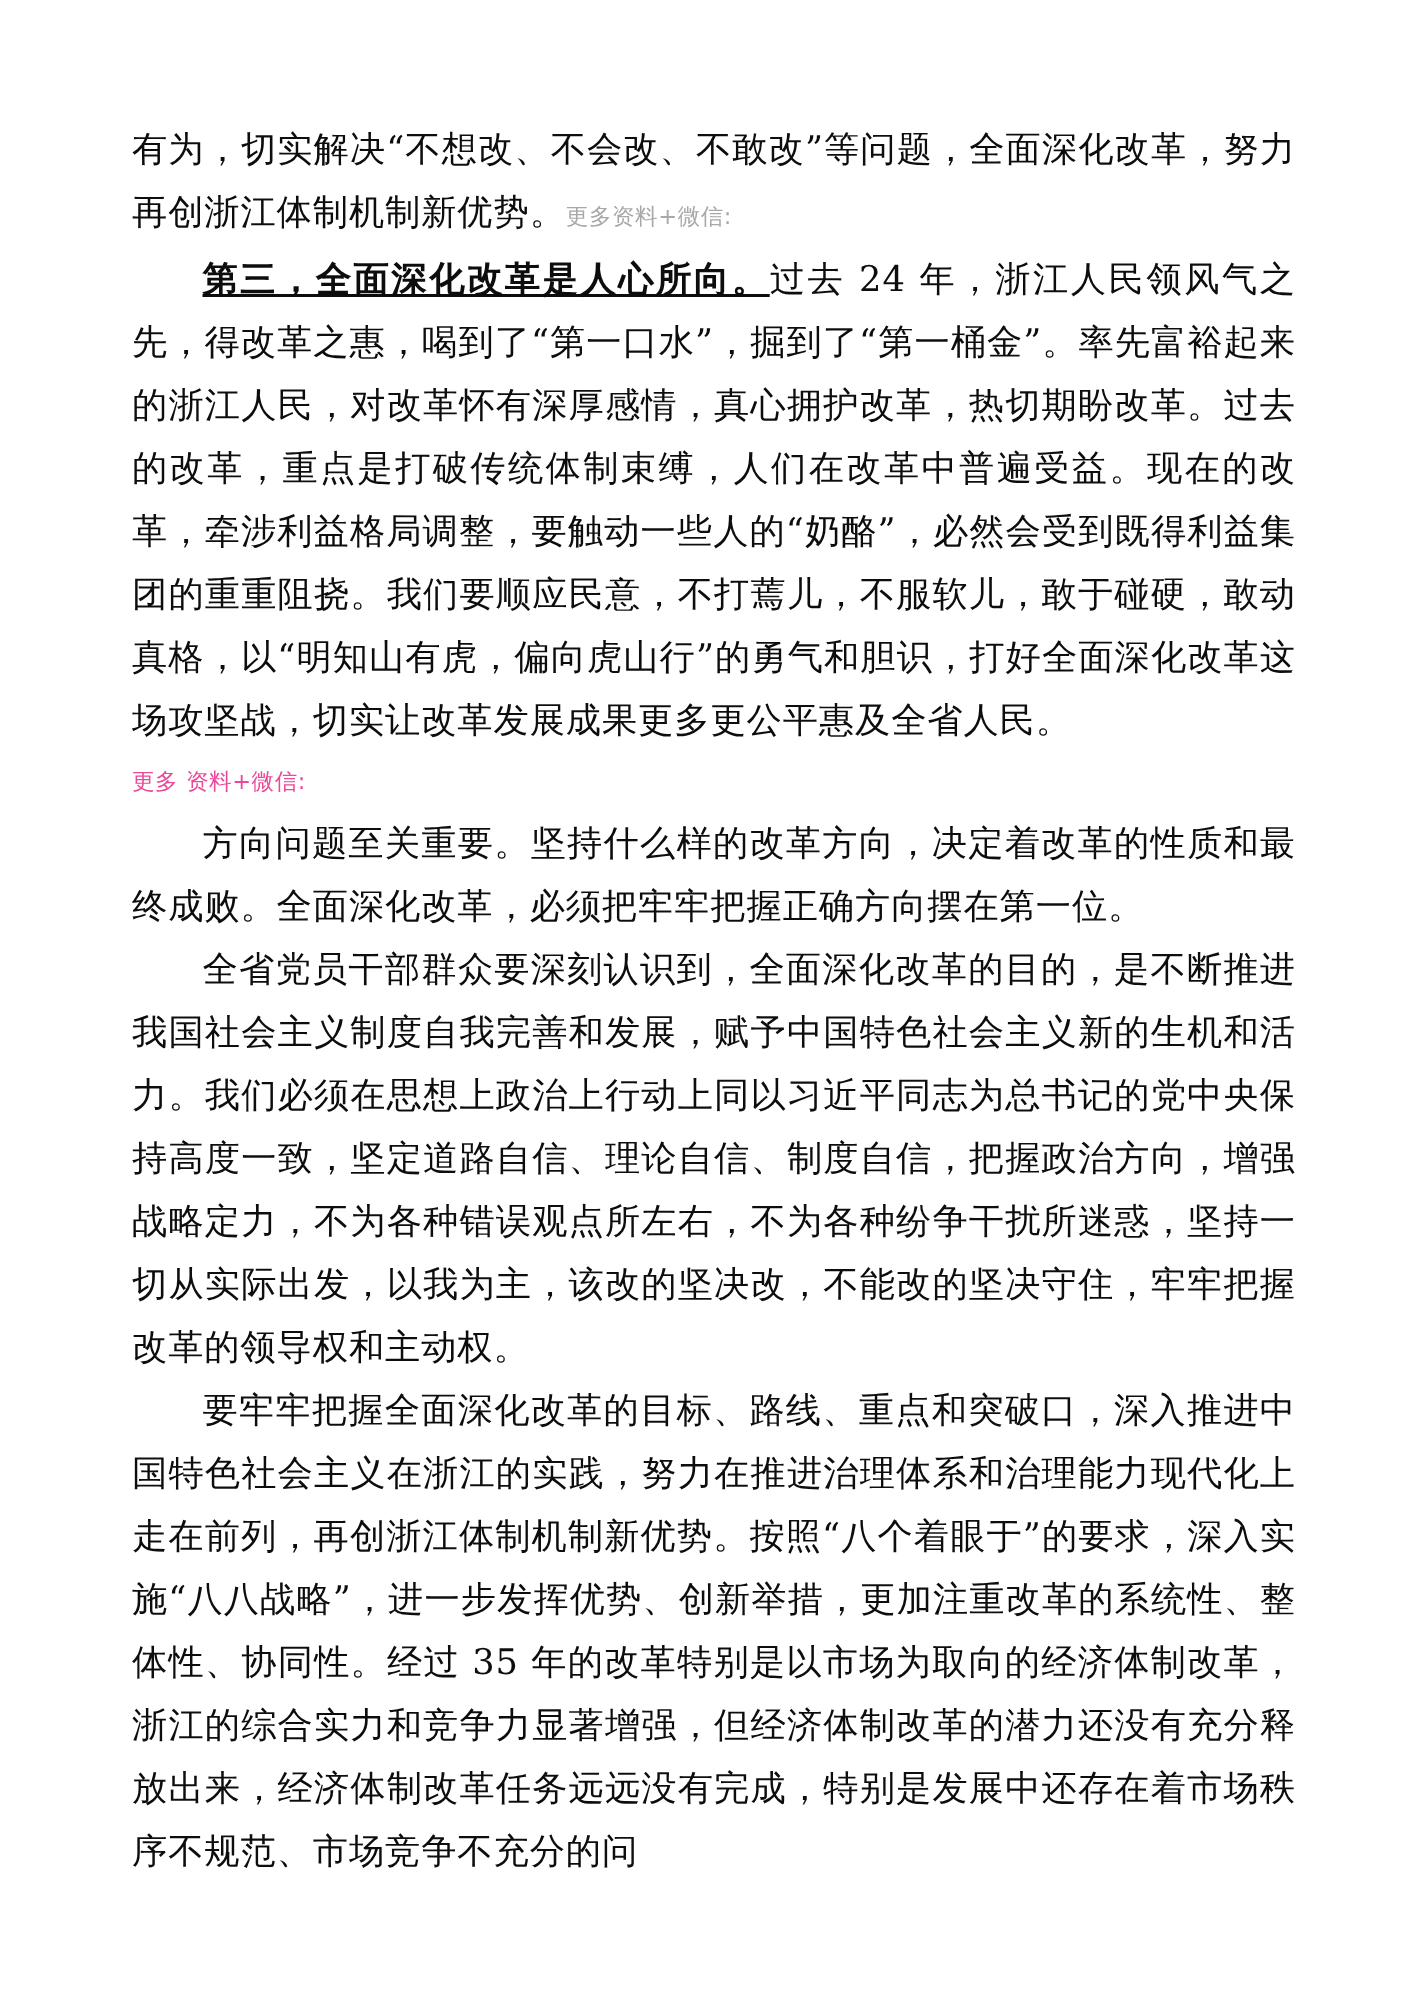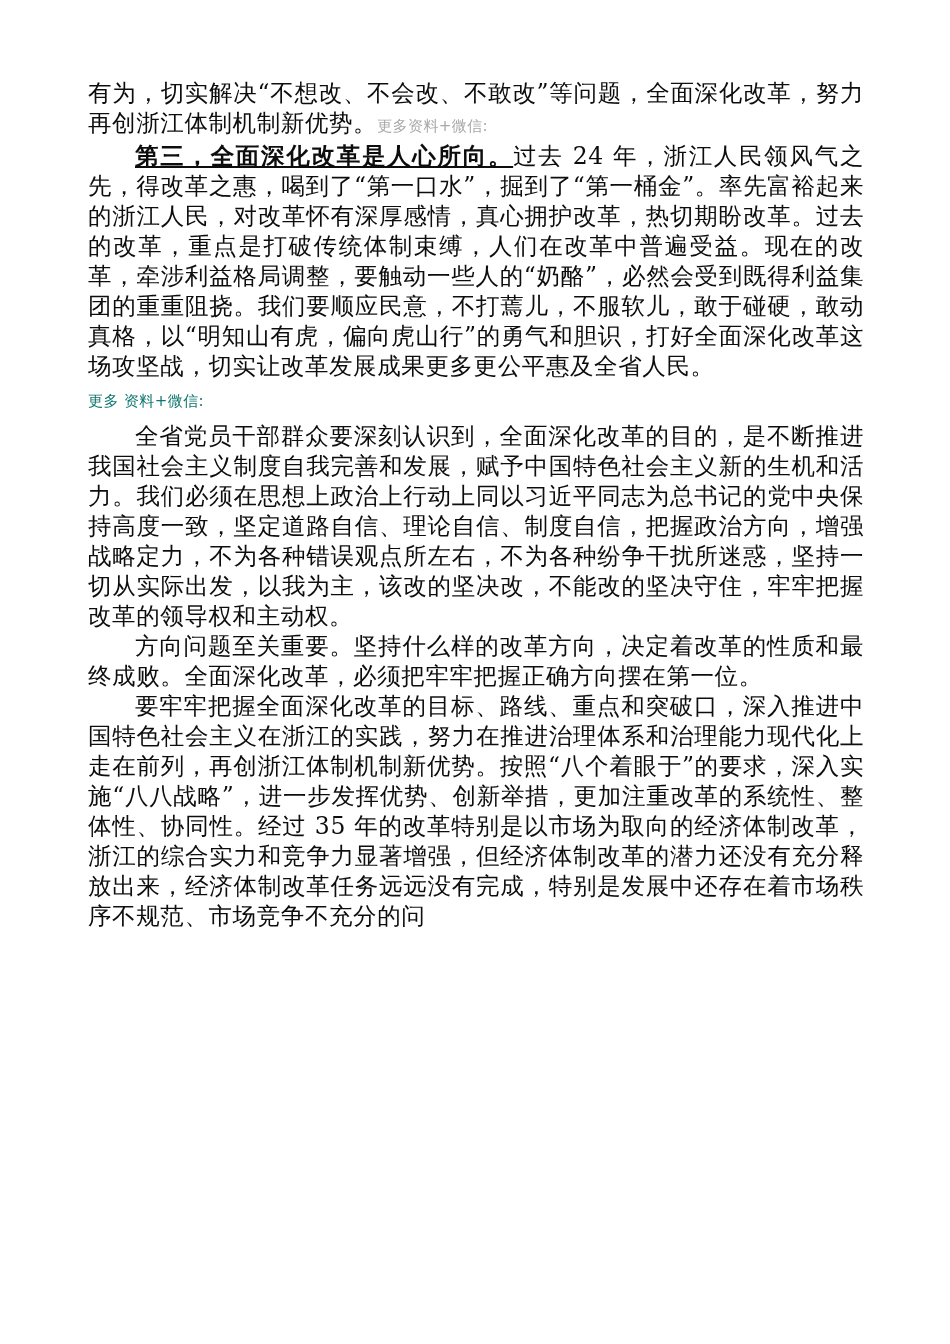--- a/index.html
+++ b/index.html
@@ -23,21 +23,21 @@
   .content {
     position: absolute;
     left: 88px;
     top: 78px;
     width: 776px;
   }
   
   .para {
     font-family: "DejaVu Serif", "Liberation Serif", serif;
     font-size: 23.5px;
-    line-height: 30px;
+    line-height: 42px;
     color: #0d0d0d;
     text-align: justify;
     text-justify: inter-character;
     text-indent: 2em;
     margin: 0;
     letter-spacing: 0.6px;
     word-break: break-all;
   }
   .para.no-indent {
     text-indent: 0;
@@ -65,40 +65,40 @@
     font-size: 15px;
     color: #a8a8a8;
     letter-spacing: 0.4px;
     font-weight: 400;
   }
   
   .watermark-line {
     font-family: "DejaVu Sans", "Liberation Sans", sans-serif;
     font-size: 15px;
     line-height: 40px;
-    color: #0f766e;
+    color: #ec4899;
     text-indent: 0;
     margin: 0;
     letter-spacing: 0.4px;
   }
 </style>
 </head>
 <body>
 
 <div class="page">
   <div class="content">
 
     <p class="para no-indent"><span>有为，切实解决“不想改、不会改、不敢改”等问题，全面深化改革，努力再创浙江体制机制新优势。</span><span class="watermark-inline">更多资料+微信:</span></p>
 
     <p class="para"><span class="lead">第三，全面深化改革是人心所向。</span><span>过去 24 年，浙江人民领风气之先，得改革之惠，喝到了“第一口水”，掘到了“第一桶金”。率先富裕起来的浙江人民，对改革怀有深厚感情，真心拥护改革，热切期盼改革。过去的改革，重点是打破传统体制束缚，人们在改革中普遍受益。现在的改革，牵涉利益格局调整，要触动一些人的“奶酪”，必然会受到既得利益集团的重重阻挠。我们要顺应民意，不打蔫儿，不服软儿，敢于碰硬，敢动真格，以“明知山有虎，偏向虎山行”的勇气和胆识，打好全面深化改革这场攻坚战，切实让改革发展成果更多更公平惠及全省人民。</span></p>
 
 
     <p class="watermark-line">更多 资料+微信:</p>
 
 
+    <p class="para"><span>方向问题至关重要。坚持什么样的改革方向，决定着改革的性质和最终成败。全面深化改革，必须把牢牢把握正确方向摆在第一位。</span></p>
+
     <p class="para"><span>全省党员干部群众要深刻认识到，全面深化改革的目的，是不断推进我国社会主义制度自我完善和发展，赋予中国特色社会主义新的生机和活力。我们必须在思想上政治上行动上同以习近平同志为总书记的党中央保持高度一致，坚定道路自信、理论自信、制度自信，把握政治方向，增强战略定力，不为各种错误观点所左右，不为各种纷争干扰所迷惑，坚持一切从实际出发，以我为主，该改的坚决改，不能改的坚决守住，牢牢把握改革的领导权和主动权。</span></p>
-
-    <p class="para"><span>方向问题至关重要。坚持什么样的改革方向，决定着改革的性质和最终成败。全面深化改革，必须把牢牢把握正确方向摆在第一位。</span></p>
 
     <p class="para"><span>要牢牢把握全面深化改革的目标、路线、重点和突破口，深入推进中国特色社会主义在浙江的实践，努力在推进治理体系和治理能力现代化上走在前列，再创浙江体制机制新优势。按照“八个着眼于”的要求，深入实施“八八战略”，进一步发挥优势、创新举措，更加注重改革的系统性、整体性、协同性。经过 35 年的改革特别是以市场为取向的经济体制改革，浙江的综合实力和竞争力显著增强，但经济体制改革的潜力还没有充分释放出来，经济体制改革任务远远没有完成，特别是发展中还存在着市场秩序不规范、市场竞争不充分的问</span></p>
 
   </div>
 </div>
 
 </body></html>

